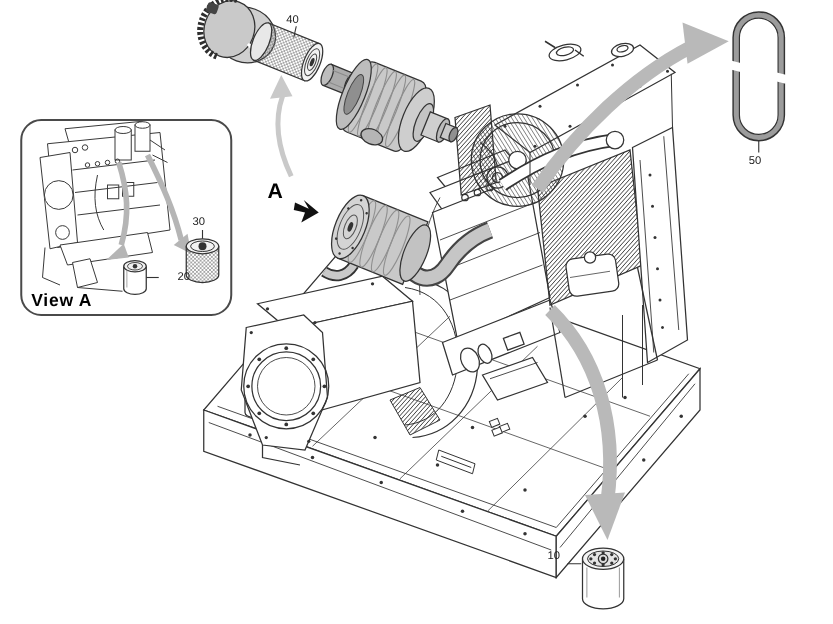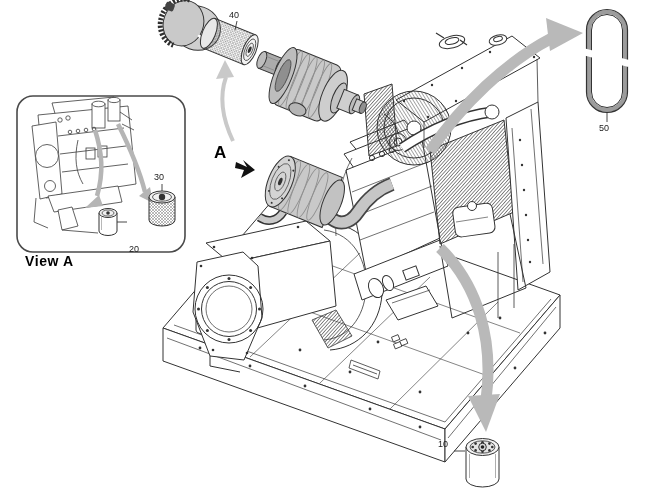--- a/index.html
+++ b/index.html
@@ -355,18 +355,18 @@
     <line x1="117" y1="222" x2="127" y2="222"></line>
     <line x1="162" y1="184" x2="162" y2="191"></line>
   </g>
 
   <polygon points="236,162 247,167 243,160 255,170 241,178 244,170 235,168" fill="#111"></polygon>
 </svg>
 
 <div class="part-label" style="left:229px; top:11px;">40</div>
 <div class="part-label" style="left:599px; top:124px;text-align:center;">50</div>
 <div class="part-label" style="left:438px; top:440px;">10</div>
-<div class="part-label" style="left:129px; top:217px;margin-top:28px;">20</div>
+<div class="part-label" style="left:142px; top:217px;">20</div>
 <div class="part-label" style="left:154px; top:173px;">30</div>
-<div class="view-title" style="left:25px; top:233px;margin-top:21px;">View A</div>
+<div class="view-title" style="left:25px; top:233px;">View A</div>
 <div class="marker-a" style="left:214px; top:144px;">A</div>
 
 </div>
 
 </body></html>

